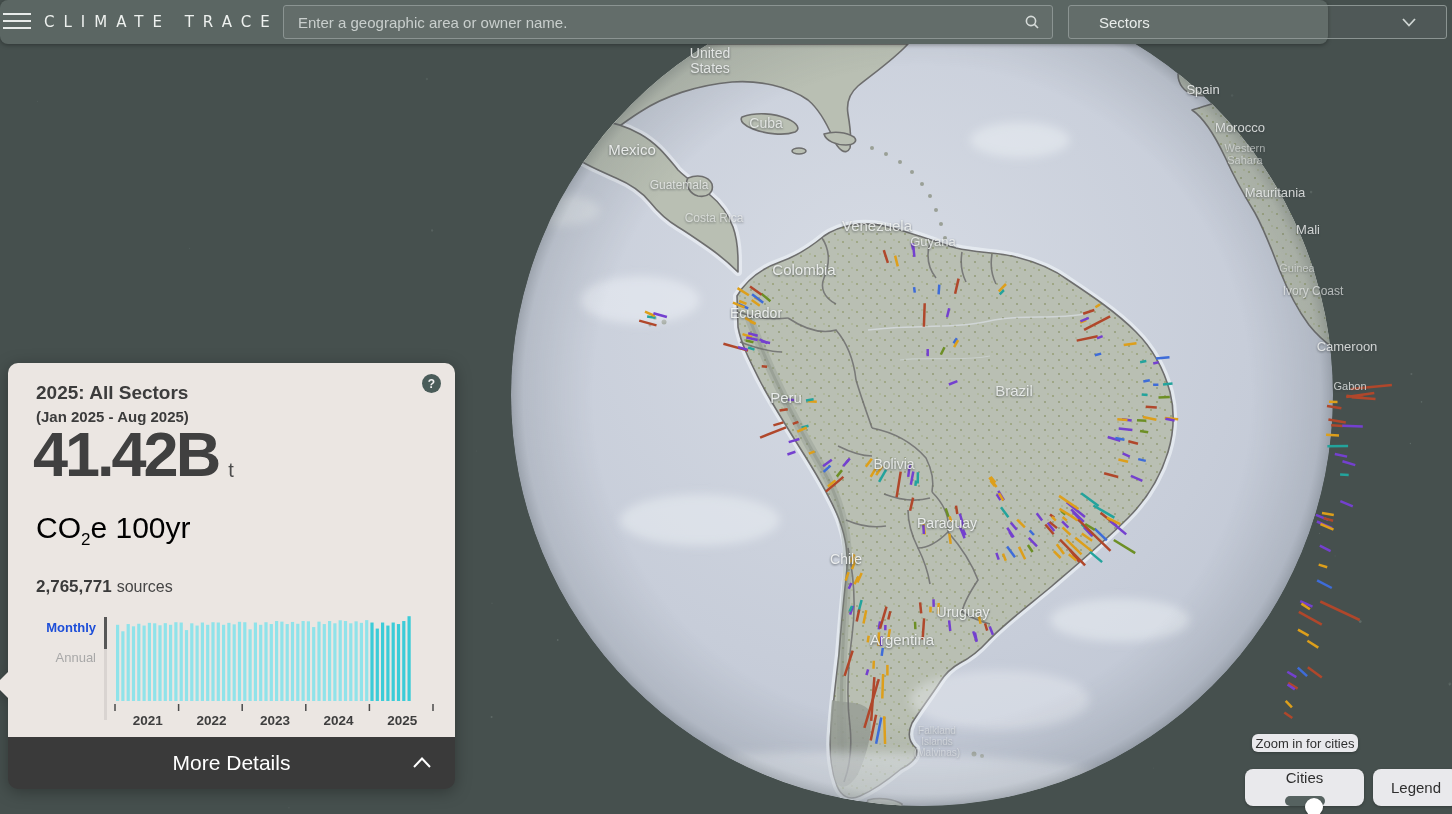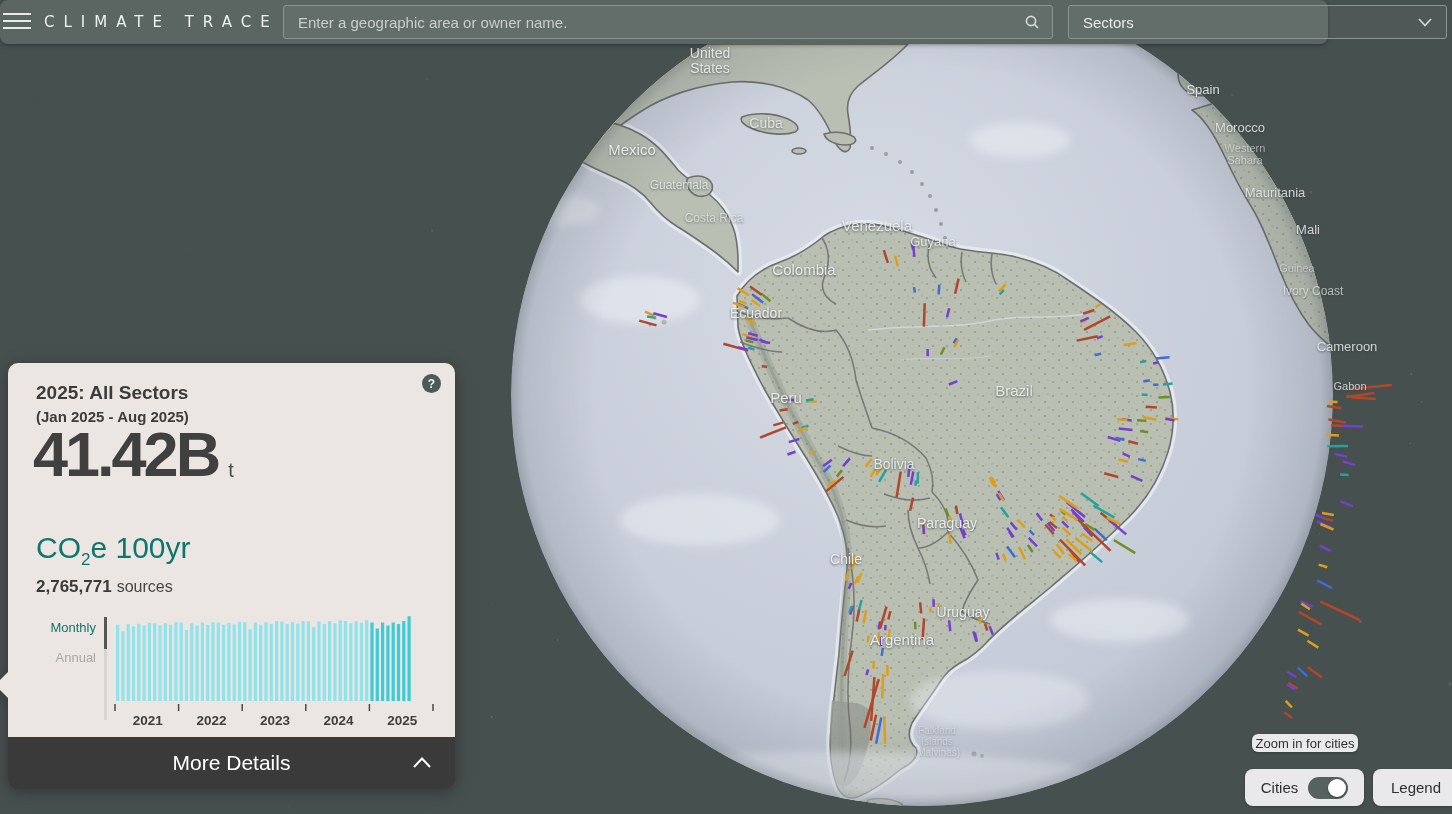--- a/index.html
+++ b/index.html
@@ -22,62 +22,62 @@
   #search-box { position:absolute; left:283px; top:5px; width:770px; height:34px;
                 border:1px solid #8b9492; border-radius:3px; background:rgba(255,255,255,.05);
                 display:flex; align-items:center; }
   #search-input { flex:1; background:transparent; border:none; outline:none; color:#e8ecea;
                   font-size:15px; padding:0 14px; font-family:"Liberation Sans", sans-serif; }
   #search-input::placeholder { color:#c9cfcd; opacity:1; }
   #search-icon { margin-right:12px; cursor:pointer; flex:0 0 auto; }
   #sectors-box { position:absolute; left:1068px; top:5px; width:379px; height:34px;
                  border:1px solid #8b9492; border-radius:3px; background:rgba(255,255,255,.05);
                  display:flex; align-items:center; justify-content:space-between;
-                 padding:0 14px; cursor:pointer; color:#e9edeb; font-size:15px; }
+                 padding:0 30px; cursor:pointer; color:#e9edeb; font-size:15px; }
 
   
   #panel { position:absolute; left:8px; top:363px; width:447px; z-index:20;
            filter:drop-shadow(0 3px 8px rgba(0,0,0,.3)); }
   #panel-body { position:relative; width:447px; height:374px; background:#ebe6e2;
                 border-radius:10px 10px 0 0; }
   #panel-tail { position:absolute; left:-13px; top:308px; width:0; height:0;
                 border-top:14px solid transparent; border-bottom:14px solid transparent;
                 border-right:14px solid #ebe6e2; }
   #help-btn { position:absolute; right:14px; top:11px; width:19px; height:19px; border-radius:50%;
               background:#4a5c59; color:#f2f2f2; font-size:12px; font-weight:bold;
               display:flex; align-items:center; justify-content:center; cursor:pointer; }
   .panel-title { position:absolute; left:28px; top:19px; font-size:19px; font-weight:bold; color:#3c3c3c; }
   .panel-subtitle { position:absolute; left:28px; top:45px; font-size:15px; font-weight:bold; color:#3c3c3c; }
   .value-row { position:absolute; left:25px; top:60px; display:flex; align-items:flex-end; }
   .big-value { font-size:63px; font-weight:bold; color:#404040; letter-spacing:-3px; line-height:1; }
   .value-unit { font-size:20px; color:#4c4c4c; margin-left:10px; padding-bottom:4px; }
-  .gas-line { position:absolute; left:28px; top:168px; font-size:30px; color:#0f766e; }
+  .gas-line { position:absolute; left:28px; top:148px; font-size:30px; color:#000000; }
   .gas-line sub { font-size:17px; }
   .sources-line { position:absolute; left:28px; top:214px; font-size:17px; color:#3a3a3a; }
   .sources-line b { font-weight:bold; }
   .sources-line .src-word { font-weight:normal; color:#454545; margin-left:5px; font-size:16px;margin-top:32px; }
   .freq-label { position:absolute; width:88px; text-align:right; font-size:13px; cursor:pointer; }
-  #freq-monthly { top:257px; left:0; color:#0f766e; font-weight:normal; }
+  #freq-monthly { top:257px; left:0; color:#1d4ed8; font-weight:bold; }
   #freq-annual { top:287px; left:0; color:#a8a8a8; }
   #freq-track { position:absolute; left:96px; top:254px; width:3px; height:103px; background:#d9d4d1; }
   #freq-active { position:absolute; left:96px; top:254px; width:3px; height:32px; background:#575757; }
   #chart-holder { position:absolute; left:106px; top:250px; width:336px; height:118px; cursor:crosshair; }
 
   #more-details { position:relative; width:447px; height:52px; background:#3a3a3a;
                   border-radius:0 0 10px 10px; display:flex; align-items:center;
                   justify-content:center; cursor:pointer; }
   #more-details-label { color:#ffffff; font-size:21px; }
   #more-details svg { position:absolute; right:24px; top:20px; }
 
   
   .pill { position:absolute; background:#e9e9ec; border-radius:8px; z-index:25;
           display:flex; align-items:center; justify-content:center;
           color:#2f2f2f; box-shadow:0 1px 3px rgba(0,0,0,.25); }
   #zoom-tooltip { left:1252px; top:734px; width:106px; height:18px; font-size:13px; border-radius:6px; }
-  #cities-pill { left:1245px; top:769px; width:119px; height:37px; font-size:15px; cursor:pointer; gap:10px; }
+  #cities-pill { left:1245px; top:769px; width:119px; height:37px; font-size:15px; cursor:pointer; gap:10px;flex-direction:column; }
   #legend-pill { left:1373px; top:769px; width:86px; height:37px; font-size:15px; cursor:pointer; }
   #cities-toggle { position:relative; width:40px; height:22px; border-radius:11px; background:#566260; }
   #cities-knob { position:absolute; right:2px; top:2px; width:18px; height:18px; border-radius:50%;
                  background:#ffffff; box-shadow:0 1px 2px rgba(0,0,0,.4); }
 
   #country-labels { filter:drop-shadow(0 1px 1px rgba(50,55,60,.75)); }
   #country-labels text { fill:#f3f5f4; }
 </style>
 </head>
 <body>

